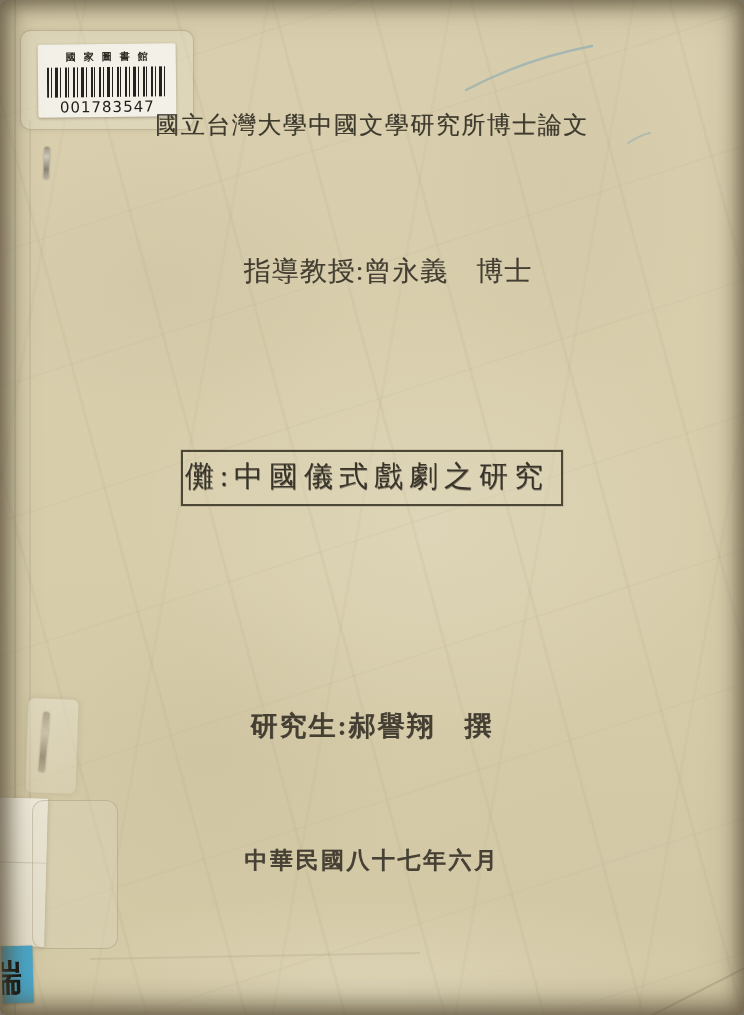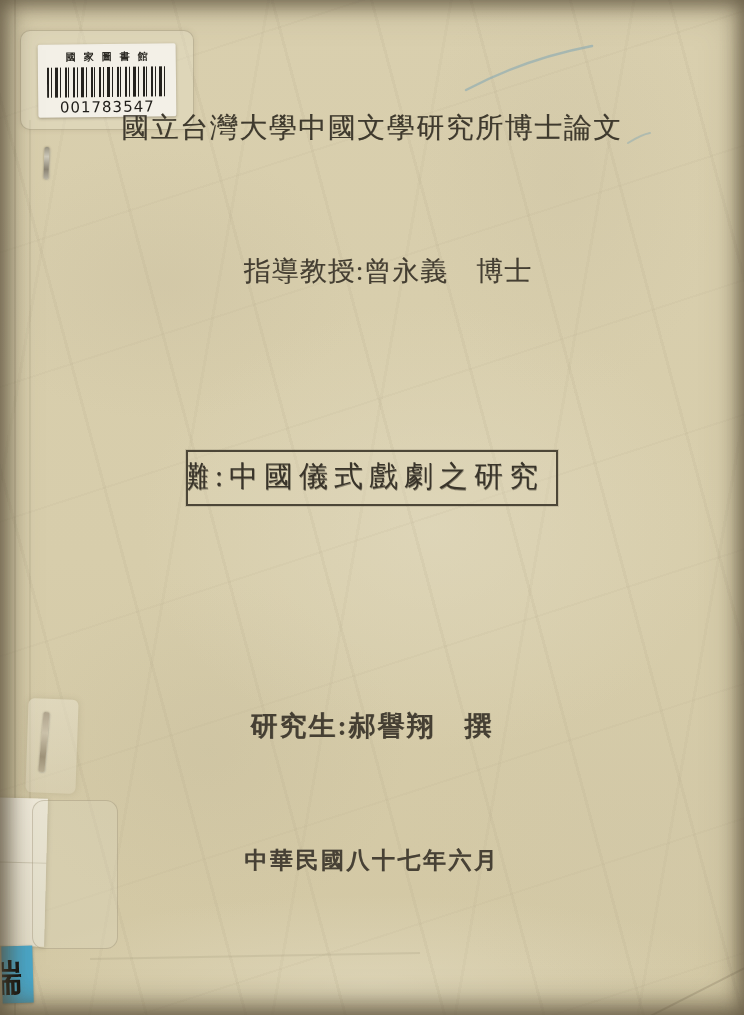--- a/index.html
+++ b/index.html
@@ -12,20 +12,21 @@
     background:
       radial-gradient(ellipse 320px 220px at 22% 28%, rgba(190,178,148,0.22), transparent 62%),
       radial-gradient(ellipse 260px 360px at 76% 18%, rgba(200,190,160,0.28), transparent 60%),
       radial-gradient(ellipse 420px 320px at 58% 52%, rgba(228,221,196,0.50), transparent 70%),
       radial-gradient(ellipse 300px 260px at 28% 74%, rgba(193,183,152,0.28), transparent 66%),
       radial-gradient(ellipse 360px 260px at 86% 82%, rgba(207,198,168,0.34), transparent 66%),
       radial-gradient(ellipse 500px 120px at 50% 97%, rgba(232,226,203,0.45), transparent 75%),
       linear-gradient(180deg, #d9cfae 0%, #d7cdab 55%, #d2c7a3 100%);
     font-family: "Liberation Serif", serif;
     color: #443e32;
+    border-radius: 6px;
   }
   
   .veins {
     position: absolute; inset: 0; pointer-events: none;
     background:
       repeating-linear-gradient(75deg, transparent 0 44px, rgba(172,160,130,0.12) 44px 47px, transparent 47px 96px),
       repeating-linear-gradient(-18deg, transparent 0 58px, rgba(180,168,138,0.10) 58px 60px, transparent 60px 128px),
       repeating-linear-gradient(100deg, transparent 0 83px, rgba(166,154,124,0.08) 83px 86px, transparent 86px 180px);
   }
   
@@ -100,35 +101,35 @@
     opacity: 0.85; }
   .tape-mid {
     position: absolute; left: 27px; top: 699px; width: 50px; height: 94px;
     background: linear-gradient(170deg, rgba(232,226,205,0.55), rgba(220,213,189,0.38));
     border-radius: 6px; transform: rotate(2deg);
     box-shadow: 0 0 6px rgba(150,138,110,0.30);
   }
 
   
   .line { position: absolute; left: 0; width: 100%; text-align: center; white-space: nowrap; }
-  .institution { top: 109px; font-size: 28px; letter-spacing: 1.5px; color: #3f3a2e;
+  .institution { top: 109px; font-size: 24px; letter-spacing: 1.5px; color: #3f3a2e;
     text-shadow: 0.4px 0.4px 0 rgba(63,58,46,0.45); }
   .advisor { top: 253px; font-size: 27px; letter-spacing: 1px; color: #443e32;
     text-shadow: 0.4px 0.4px 0 rgba(68,62,50,0.4); padding-left: 16px; }
   .author { top: 708px; font-size: 27px; letter-spacing: 2px; color: #453f33;
     text-shadow: 0.4px 0.4px 0 rgba(68,62,50,0.4); font-weight: bold; }
   .date { top: 845px; font-size: 23px; letter-spacing: 2.5px; color: #474135;
     text-shadow: 0.3px 0.3px 0 rgba(70,64,52,0.4); font-weight: bold; }
 
   
   .title-row { top: 450px; }
   .title-box {
     display: inline-block;
     border: 2px solid #4c4637;
-    padding: 5px 12px 7px 2px;
+    padding: 5px 12px 7px 12px;
     overflow: hidden;
     white-space: nowrap;
     box-shadow: 0 0 0 1px rgba(76,70,55,0.15);
     background: rgba(222,214,188,0.25);
   }
   .title-text {
     display: inline-block;
     margin-left: -10px;           
     font-size: 29px; letter-spacing: 6px; color: #39342a;
     text-shadow: 0.5px 0.5px 0 rgba(57,52,42,0.5);

